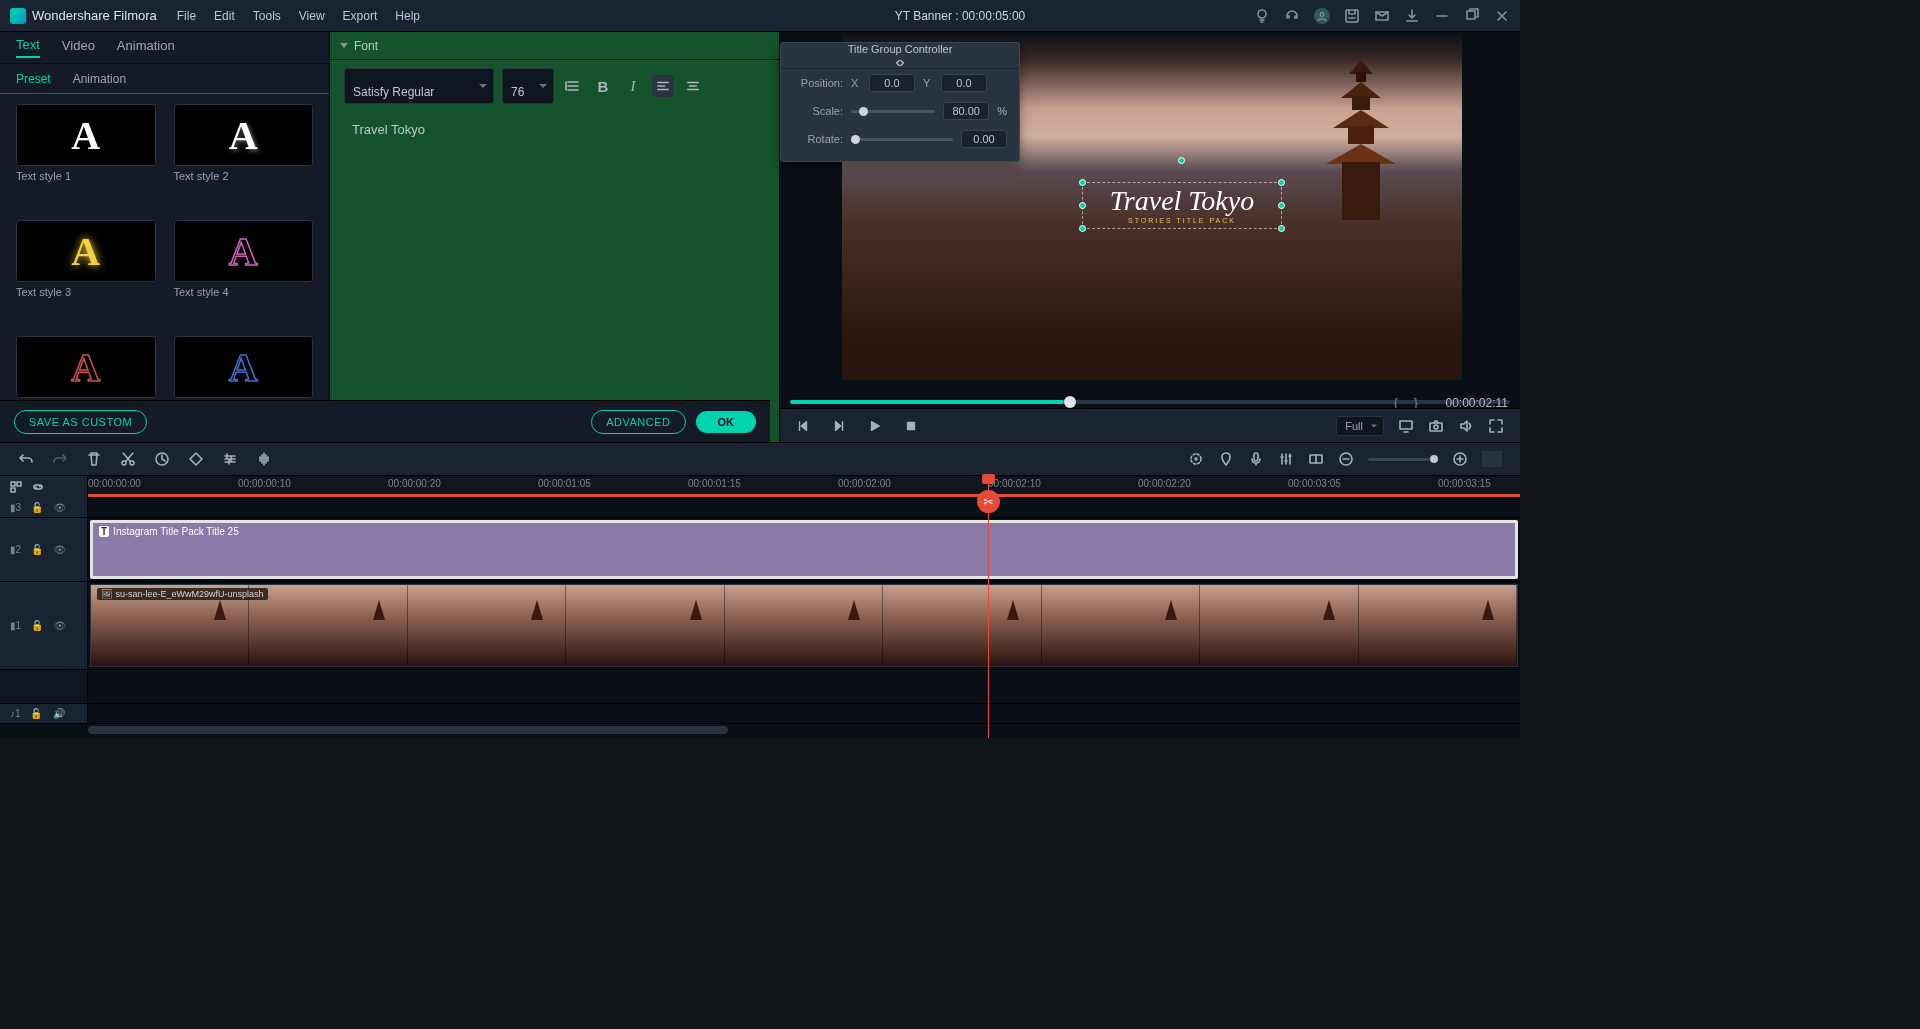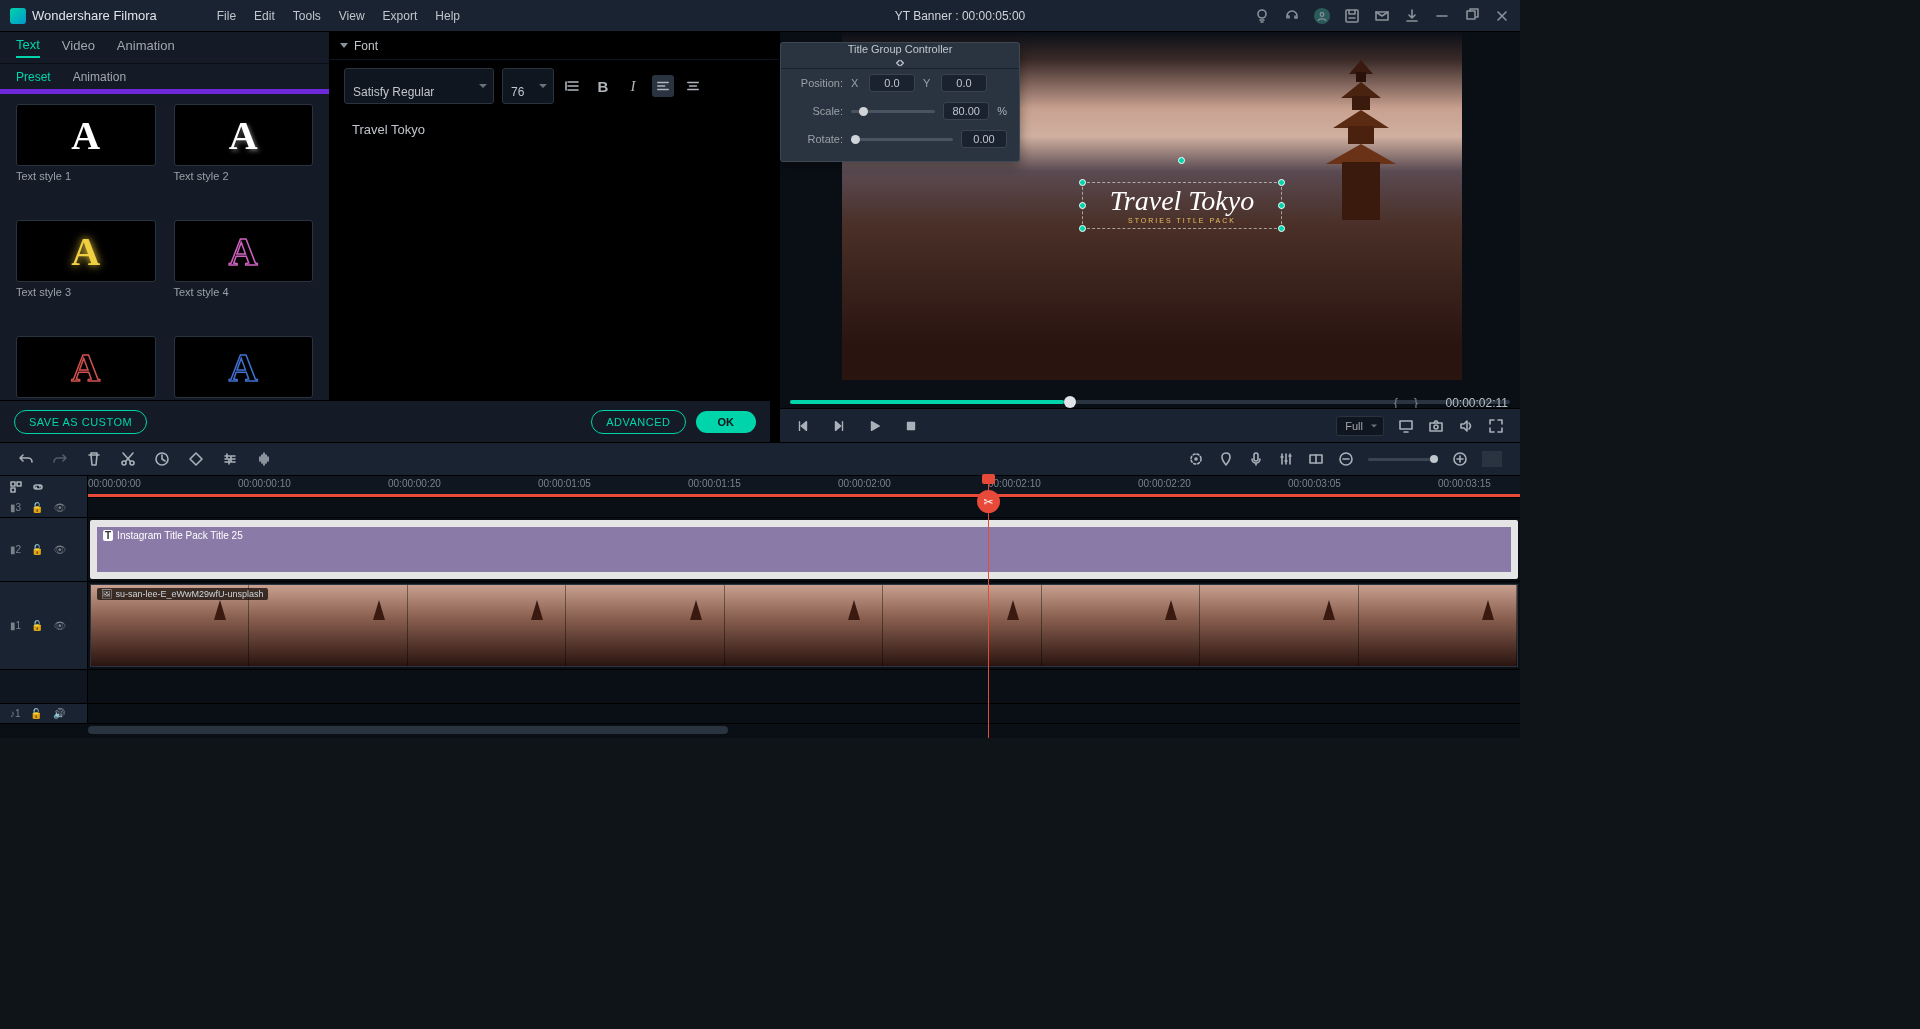--- a/index.html
+++ b/index.html
@@ -1,44 +1,44 @@
 <!DOCTYPE html>
 <html><head>
 <meta charset="utf-8">
 <style>
 * { margin:0; padding:0; box-sizing:border-box; font-family:"Segoe UI",Arial,sans-serif; user-select:none; }
 body { background:#0f1419; color:#a8b0b8; font-size:12px; overflow:hidden; width:1520px; height:810px; }
 
 
-.menubar { height:32px; background:#1a2332; display:flex; align-items:center; padding:0 10px; border-bottom:1px solid #000;gap:40px; }
+.menubar { height:32px; background:#1a2332; display:flex; align-items:center; padding:0 10px; border-bottom:1px solid #000; }
 .logo { display:flex; align-items:center; gap:6px; margin-right:20px; }
 .logo-icon { width:16px; height:16px; background:linear-gradient(135deg,#00d4aa,#0099cc); border-radius:3px; }
 .logo-text { color:#e0e4e8; font-size:13px; }
 .menu-items { display:flex; gap:18px; }
 .menu-item { color:#c0c6cc; font-size:12px; cursor:pointer; }
 .project-title { position:absolute; left:50%; transform:translateX(-50%); color:#d0d4d8; font-size:12px; }
 .menubar-right { margin-left:auto; display:flex; gap:14px; align-items:center; }
 .menubar-right svg, .menubar-right .ic { width:16px; height:16px; color:#8a929a; cursor:pointer; }
 .ic { display:inline-flex; align-items:center; justify-content:center; }
 
 
 .main { display:flex; height:410px; }
 .left-panel { width:330px; background:#141b26; display:flex; flex-direction:column; border-right:1px solid #000; }
 .tabs-row { height:32px; display:flex; align-items:center; gap:22px; padding:0 16px; border-bottom:1px solid #0a0f16; }
 .tab { color:#a0a6ac; font-size:13px; cursor:pointer; padding-bottom:4px; }
 .tab.active { color:#00d4aa; border-bottom:2px solid #00d4aa; }
-.subtabs-row { height:30px; display:flex; align-items:center; gap:22px; padding:0 16px; border-bottom:5px solid #6d28d9; }
+.subtabs-row { height:30px; display:flex; align-items:center; gap:22px; padding:0 16px; border-bottom:1px solid #6d28d9; }
 .subtab { color:#a0a6ac; font-size:12px; cursor:pointer; }
 .subtab.active { color:#00d4aa; }
 .presets-grid { flex:1; overflow:auto; padding:10px 16px; display:grid; grid-template-columns:1fr 1fr; gap:8px 18px; }
 .preset { display:flex; flex-direction:column; gap:4px; }
 .preset-thumb { height:62px; background:#000; border:1px solid #2a3340; border-radius:3px; display:flex; align-items:center; justify-content:center; font-size:40px; font-weight:900; font-family:Georgia,serif; }
 .preset-label { color:#9aa0a6; font-size:11px; }
 
-.props-panel { flex:1; background:#000000; display:flex; flex-direction:column; border-right:1px solid #000; position:relative; }
+.props-panel { flex:1; background:#14532d; display:flex; flex-direction:column; border-right:1px solid #000; position:relative; }
 .section-hdr { height:28px; display:flex; align-items:center; gap:6px; padding:0 10px; color:#c0c6cc; font-size:12px; border-bottom:1px solid #0f1620; }
 .section-hdr .tri { width:0; height:0; border-left:4px solid transparent; border-right:4px solid transparent; border-top:5px solid #8a929a; }
 .font-row { display:flex; align-items:center; gap:8px; padding:8px 14px; }
 .select { background:#0f1620; border:1px solid #2a3340; color:#c0c6cc; padding:16px 22px 4px 8px; border-radius:3px; font-size:12px; position:relative; cursor:pointer; }
 .select::after { content:""; position:absolute; right:6px; top:50%; transform:translateY(-50%); width:0; height:0; border-left:4px solid transparent; border-right:4px solid transparent; border-top:4px solid #6a727a; }
 .tool-ic { width:22px; height:22px; display:flex; align-items:center; justify-content:center; color:#b0b6bc; cursor:pointer; }
 .text-input-area { margin:4px 14px; padding:6px 8px; color:#c0c6cc; font-size:13px; min-height:80px; }
 .color-row { display:flex; align-items:center; gap:10px; padding:8px 14px; }
 .color-label { width:110px; text-align:right; color:#a0a6ac; font-size:12px; }
 .color-swatch { width:44px; height:20px; background:#fff; border-radius:3px; border:1px solid #3a4350; }
@@ -99,21 +99,21 @@
 .ruler-track { height:3px; background:#e84a3a; position:absolute; bottom:0; left:0; right:0; }
 .ruler-mark { position:absolute; top:2px; color:#7a828a; font-size:10px; }
 .playhead { position:absolute; top:0; bottom:0; width:1px; background:#e84a3a; left:calc(88px + 900px); z-index:3; }
 .playhead-flag { position:absolute; top:-2px; left:-6px; width:13px; height:10px; background:#e84a3a; border-radius:2px; }
 .playhead-cut { position:absolute; top:14px; left:-11px; width:23px; height:23px; background:#e84a3a; border-radius:50%; display:flex; align-items:center; justify-content:center; color:#fff; font-size:12px; }
 
 .track { display:flex; height:56px; border-bottom:1px solid #000; }
 .track.short { height:20px; }
 .track-head { width:88px; background:#1a2332; display:flex; align-items:center; gap:10px; padding:0 10px; color:#7a828a; font-size:10px; border-right:1px solid #000; }
 .track-body { flex:1; position:relative; background:#0a0f16; }
-.clip-title { position:absolute; left:2px; top:2px; right:2px; bottom:2px; background:#8a7aa8; border:7px solid #e5e5e5; border-radius:2px; padding:3px 6px; color:#fff; font-size:10px; }
+.clip-title { position:absolute; left:2px; top:2px; right:2px; bottom:2px; background:#8a7aa8; border:3px solid #e5e5e5; border-radius:2px; padding:3px 6px; color:#fff; font-size:10px; }
 .clip-video { position:absolute; left:2px; top:2px; right:2px; bottom:2px; display:flex; background:#1a120e; border:1px solid #2a3340; }
 .vframe { flex:1; background:linear-gradient(180deg,#c8a090 0%,#8a6050 40%,#2a1410 100%); border-right:1px solid #0006; position:relative; }
 .vframe::after { content:""; position:absolute; right:14%; top:18%; width:0; height:0; border-left:6px solid transparent; border-right:6px solid transparent; border-bottom:20px solid #3a1a10; }
 .clip-label { position:absolute; left:6px; top:3px; background:#1a120ecc; color:#d0d4d8; font-size:9px; padding:1px 4px; border-radius:2px; }
 
 .hscroll { height:14px; background:#0a0f16; position:relative; }
 .hscroll-thumb { position:absolute; left:88px; width:640px; top:2px; height:8px; background:#2a3340; border-radius:4px; }
 
 svg { fill:none; stroke:currentColor; stroke-width:1.6; stroke-linecap:round; stroke-linejoin:round; }
 </style>

